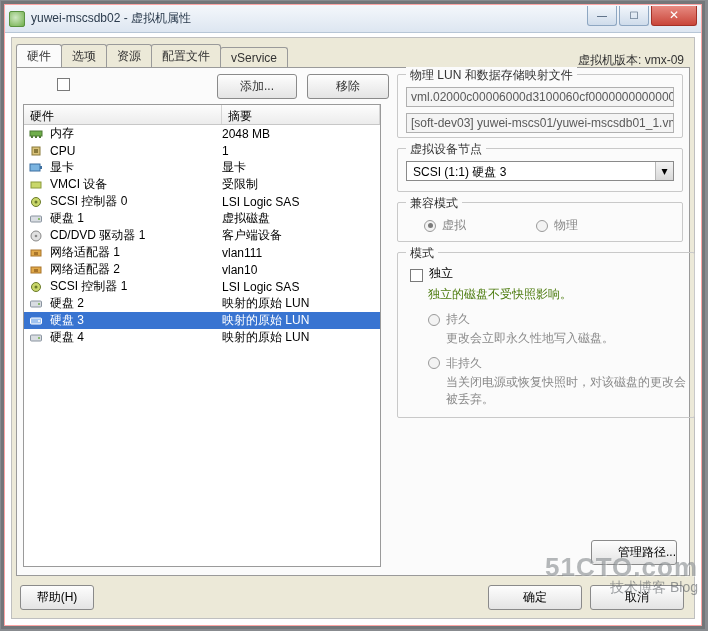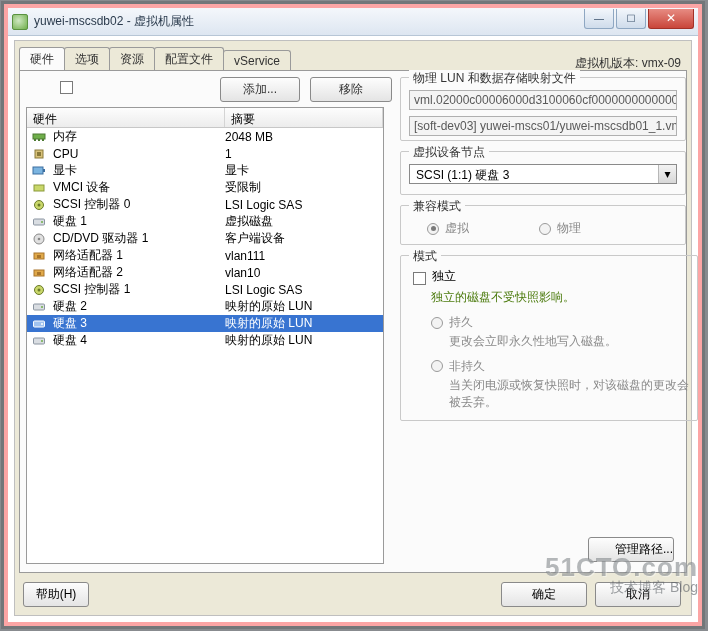--- a/index.html
+++ b/index.html
@@ -11,21 +11,21 @@
     color: #000;
     width: 708px;
     height: 631px;
     overflow: hidden;
     position: relative;
   }
   
   .window {
     position: absolute; left: 4px; top: 4px; width: 698px; height: 622px;
     background: #fff;
-    border: 4px solid #fca5a5;
+    border: 1px solid #fca5a5;
     box-shadow: 0 0 0 3px rgba(0,0,0,0.15);
   }
   .titlebar {
     height: 28px;
     background: linear-gradient(#f4f7fb, #dde6f1);
     border-bottom: 1px solid #b7c6d6;
     display: flex; align-items: center;
     padding: 0 4px;
   }
   .titlebar .app-icon {
@@ -167,23 +167,23 @@
     position:absolute; right:12px; bottom:10px; width:86px; padding:3px 0;
     background:linear-gradient(#fdfdfd,#e4e4e4); border:1px solid #8a8a8a;
     border-radius:3px; text-align:right;
   }
 
   
   .bottom {
     position:absolute; left:4px; right:4px; bottom:6px; height:30px;
     display:flex; align-items:center;
   }
-  .help-btn { width:66px; padding:3px 0; text-align:center;
+  .help-btn { width:74px; padding:3px 0; text-align:center;
     background:linear-gradient(#fdfdfd,#e4e4e4); border:1px solid #8a8a8a; border-radius:3px; margin-left:4px;}
-  .ok-btn, .cancel-btn { width:86px; padding:3px 0; text-align:center;
+  .ok-btn, .cancel-btn { width:94px; padding:3px 0; text-align:center;
     background:linear-gradient(#fdfdfd,#e4e4e4); border:1px solid #8a8a8a; border-radius:3px;}
   .spacer { flex:1; }
   .ok-btn { margin-right:8px; }
   .cancel-btn { margin-right:6px; }
 
   
   .watermark {
     position:absolute; right:10px; bottom:34px;
     font-family: Arial, sans-serif; text-align:right;
     pointer-events:none;

